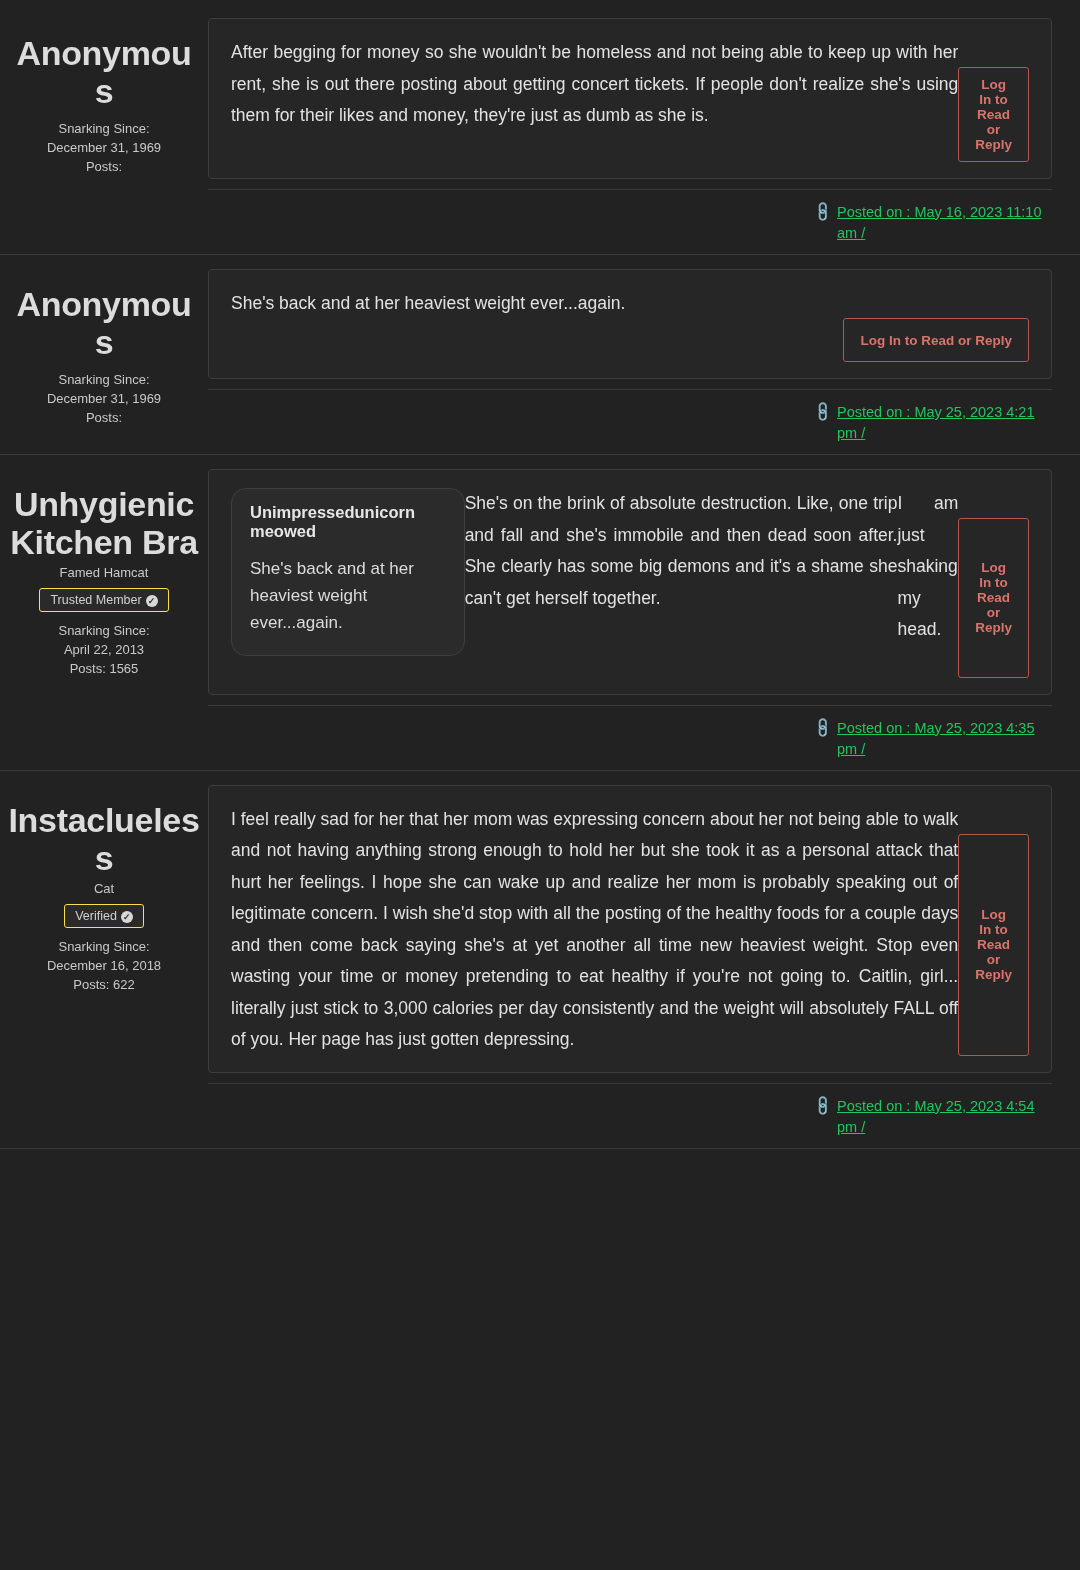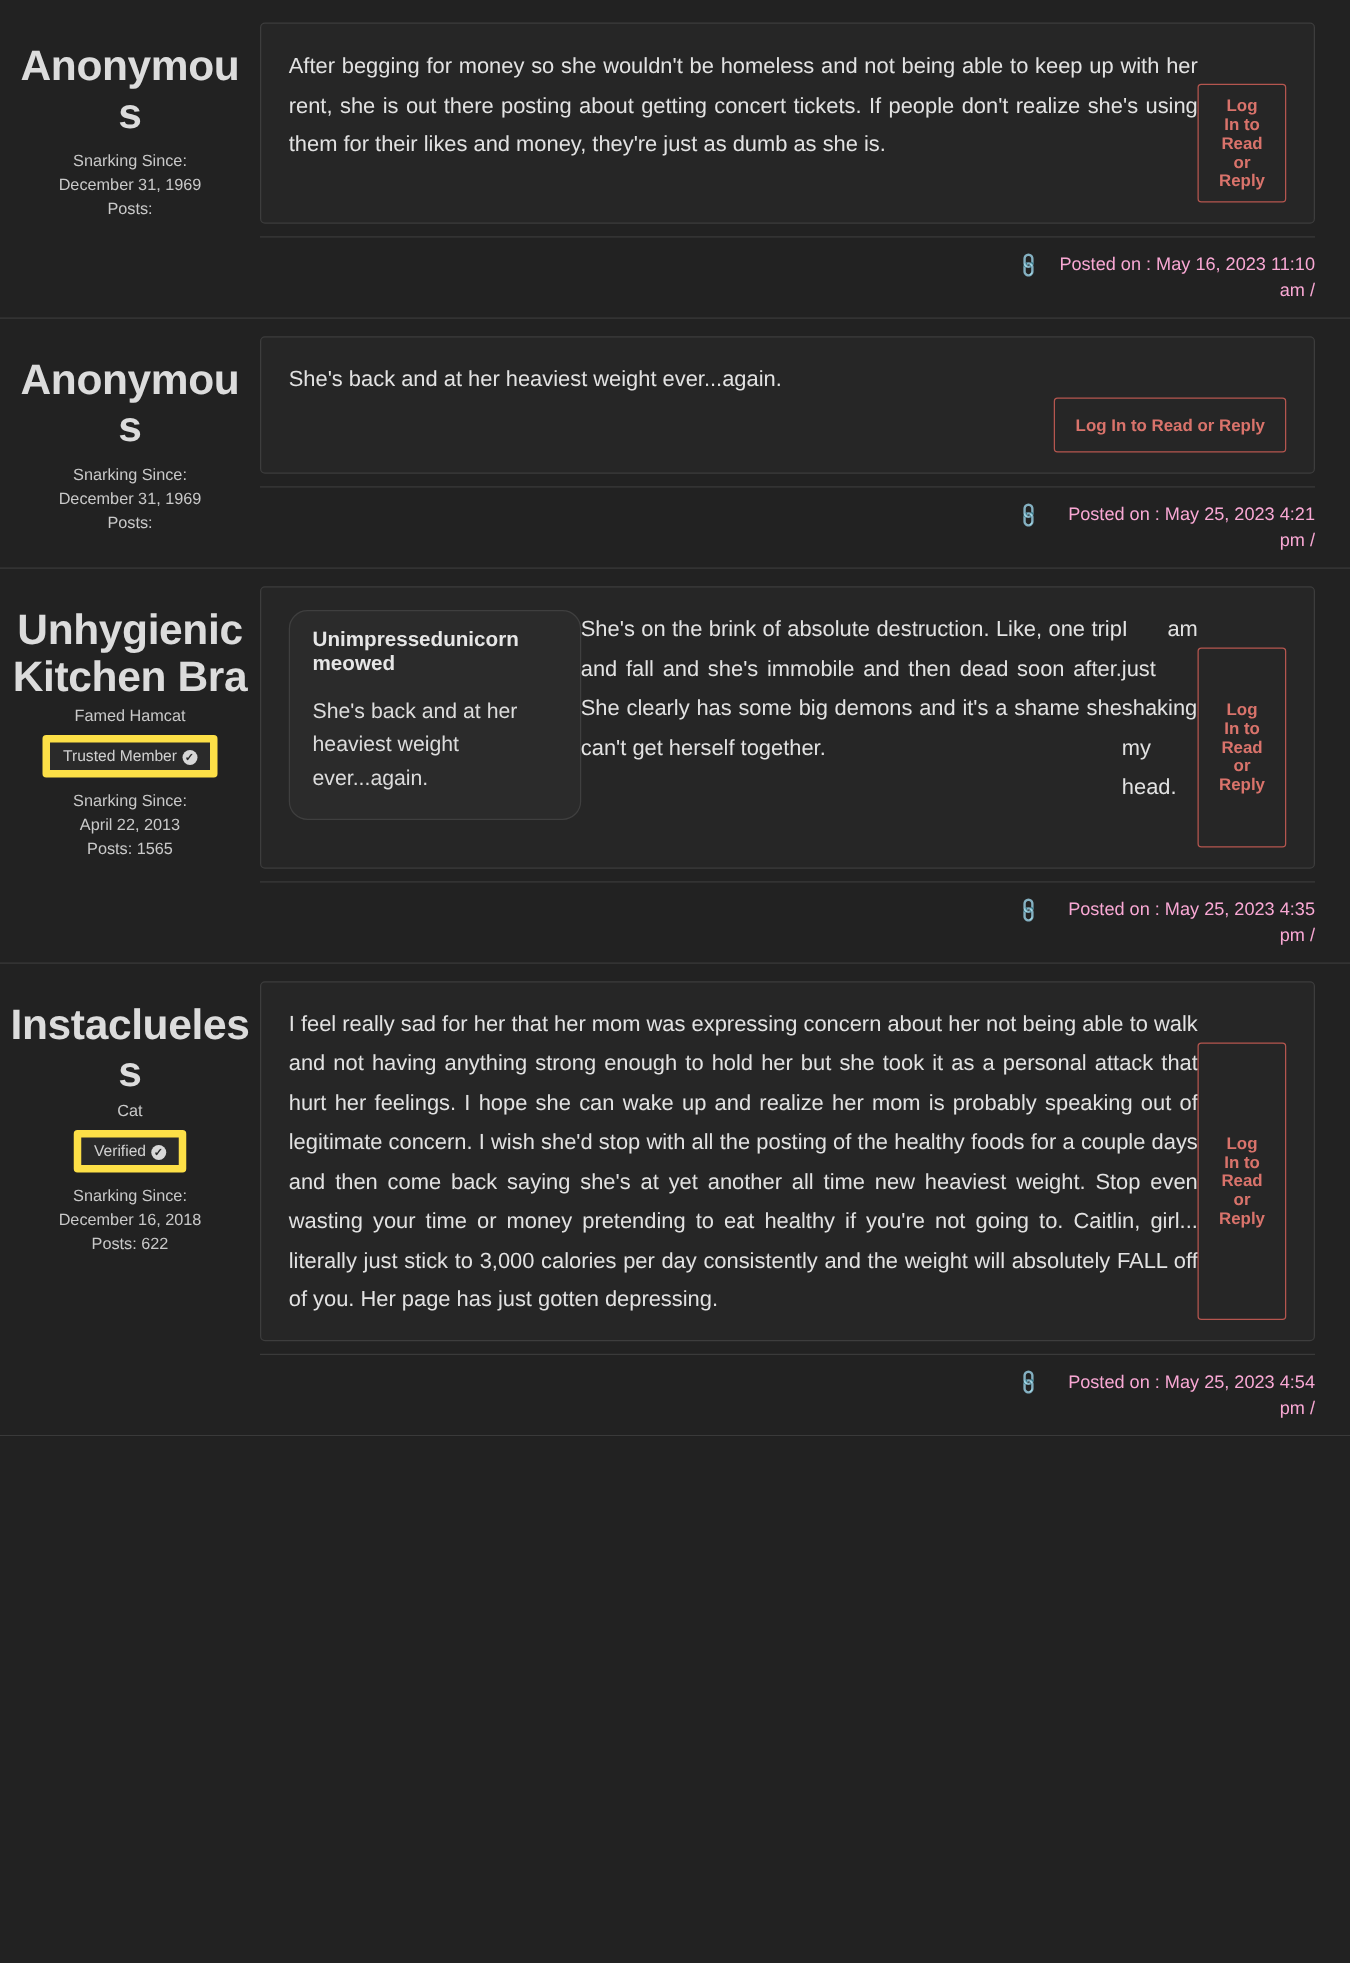--- a/index.html
+++ b/index.html
@@ -37,21 +37,21 @@
     padding: 0 8px;
     letter-spacing: -0.3px;
   }
   .author-title {
     font-size: 13px;
     color: #c9c9c9;
     margin-top: 4px;
   }
   .badge {
     display: inline-block;
-    border: 6px solid #fde047;
+    border: 1px solid #fde047;
     border-radius: 3px;
     font-size: 12.5px;
     color: #d0d0d0;
     padding: 4px 10px;
     margin-top: 8px;
     background: #2a2a2a;
     white-space: nowrap;
   }
   .badge .check {
     display: inline-block;
@@ -145,24 +145,25 @@
   .link-icon {
     color: #d9736b;
     font-size: 14px;
     transform: rotate(-45deg);
     display: inline-block;
     line-height: 1;
     margin-top: 3px;
   }
   .posted-text {
     font-size: 14.5px;
-    color: #f9a8d4;
-    text-align: right;
+    color: #22c55e;
+    text-align: left;
     line-height: 1.45;
     max-width: 215px;
+    text-decoration: underline;
   }
   .post-sep { height: 1px; background: #3a3a3a; }
   .post-block { padding: 0 28px 0 0; }
   .top-pad { height: 4px; }
 </style>
 </head>
 <body>
 
 <div class="forum">
   <div class="top-pad"></div>

